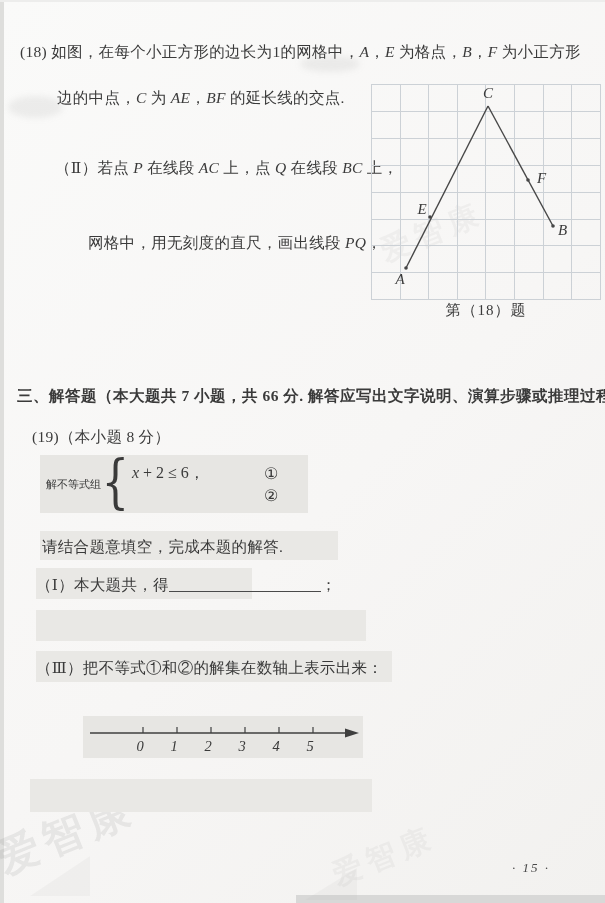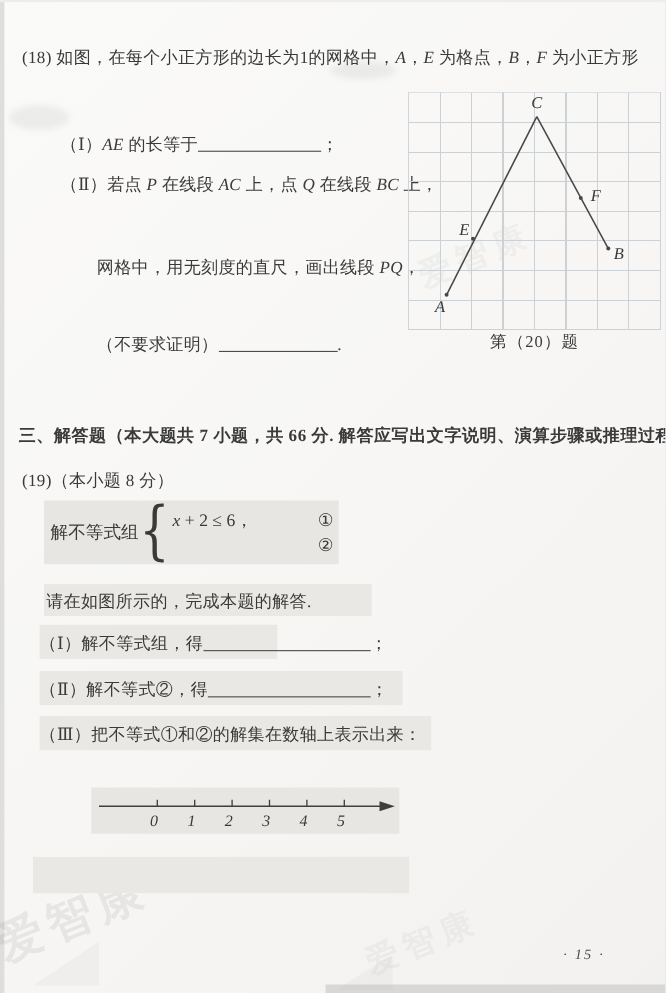--- a/index.html
+++ b/index.html
@@ -26,21 +26,21 @@
     position:absolute;left:371px;top:84px;width:230px;height:216px;
     background-image:
       repeating-linear-gradient(to right,#ccd1d6 0 1px,transparent 1px 28.6px),
       repeating-linear-gradient(to bottom,#ccd1d6 0 1px,transparent 1px 26.9px);
   }
   .fig18 svg{position:absolute;left:0;top:0;}
   .fig18 text{font-family:"Liberation Serif","DejaVu Serif",serif;font-style:italic;font-size:15px;fill:#3a3a3a;}
   .fig-caption{position:absolute;left:371px;top:301px;width:230px;text-align:center;font-size:15px;letter-spacing:1px;}
   
   .sys{position:absolute;left:40px;top:455px;width:268px;height:58px;background:#e7e6e3;display:flex;align-items:center;}
-  .sys-label{font-size:16px;margin-left:6px;}
+  .sys-label{font-size:11px;margin-left:6px;}
   .sys-brace{font-size:58px;font-family:"DejaVu Serif",serif;font-weight:400;color:#3a3a3a;
     transform:scaleX(0.75);line-height:0;margin:0 -2px 4px -4px;}
   .sys-rows{display:flex;flex-direction:column;gap:2px;font-size:16px;}
   .sys-row{display:flex;align-items:center;justify-content:flex-end;}
   .sys-expr{width:118px;}
   .sys-tag{margin-left:14px;}
   
   .numline{position:absolute;left:83px;top:716px;width:280px;height:42px;background:#e7e6e3;}
   .numline svg{position:absolute;left:0;top:0;}
   .numline text{font-family:"Liberation Serif","DejaVu Serif",serif;font-size:14.5px;fill:#3a3a3a;font-style:italic;}
@@ -68,67 +68,65 @@
   <div class="wm-tri" style="left:30px;top:856px;border-width:0 0 40px 60px;border-color:transparent transparent #bdbdbd transparent;"></div>
   <div class="wm-tri" style="left:305px;top:868px;border-width:0 0 32px 52px;border-color:transparent transparent #bdbdbd transparent;"></div>
 
   <div class="shade" style="left:40px;top:531px;width:298px;height:29px;"></div>
   <div class="shade" style="left:36px;top:568px;width:216px;height:31px;"></div>
   <div class="shade" style="left:36px;top:610px;width:330px;height:31px;"></div>
   <div class="shade" style="left:36px;top:651px;width:356px;height:31px;"></div>
   <div class="shade" style="left:30px;top:779px;width:342px;height:33px;"></div>
 
   <div class="line mt" style="left:20px;top:42px;">(18) 如图，在每个小正方形的边长为1的网格中，<i>A</i>，<i>E</i> 为格点，<i>B</i>，<i>F</i> 为小正方形</div>
+  <div class="line mt" style="left:57px;top:88px;">边的中点，<i>C</i> 为 <i>AE</i>，<i>BF</i> 的延长线的交点.</div>
 
-  <div class="line" style="left:55px;top:121px;"><span class="mt">（Ⅰ）<i>AE</i> 的长等于</span><span class="blank" style="width:112px;"></span><span>；</span></div>
 
   <div class="line mt" style="left:55px;top:158px;">（Ⅱ）若点 <i>P</i> 在线段 <i>AC</i> 上，点 <i>Q</i> 在线段 <i>BC</i> 上，</div>
   <div class="line mt" style="left:88px;top:233px;">网格中，用无刻度的直尺，画出线段 <i>PQ</i>，</div>
-  <div class="line" style="left:88px;top:303px;"><span class="mt">（不要求证明）</span><span class="blank" style="width:108px;"></span><span>.</span></div>
 
   <div class="fig18">
     <svg width="230" height="216" viewBox="0 0 230 216">
       <line x1="35" y1="184" x2="117" y2="22" stroke="#474747" stroke-width="1.4"></line>
       <line x1="117" y1="22" x2="182" y2="142" stroke="#474747" stroke-width="1.4"></line>
       <circle cx="35" cy="184" r="1.8" fill="#474747"></circle>
       <circle cx="59" cy="133" r="1.8" fill="#474747"></circle>
       <circle cx="157" cy="96" r="1.8" fill="#474747"></circle>
       <circle cx="182" cy="142" r="1.8" fill="#474747"></circle>
       <text x="117" y="14" text-anchor="middle">C</text>
       <text x="29" y="200" text-anchor="middle">A</text>
       <text x="51" y="130" text-anchor="middle">E</text>
       <text x="166" y="99" text-anchor="start">F</text>
       <text x="187" y="151" text-anchor="start">B</text>
     </svg>
   </div>
-  <div class="fig-caption">第（20）题</div>
+  <div class="fig-caption">第（18）题</div>
 
   <div class="line bold" style="left:17px;top:386px;letter-spacing:0.5px;">三、解答题（本大题共 7 小题，共 66 分. 解答应写出文字说明、演算步骤或推理过程）</div>
 
-  <div class="line" style="left:20px;top:427px;">(19)（本小题 8 分）</div>
+  <div class="line" style="left:32px;top:427px;">(19)（本小题 8 分）</div>
 
   <div class="sys">
     <span class="sys-label">解不等式组</span>
     <span class="sys-brace">{</span>
     <span class="sys-rows">
       <span class="sys-row">
           <span class="sys-expr mt"><i>x</i> + 2 ≤ 6，</span>
           <span class="sys-tag">①</span>
         </span>
       <span class="sys-row">
           <span class="sys-tag">②</span>
         </span>
     </span>
   </div>
 
-  <div class="line" style="left:42px;top:537px;">请在如图所示的，完成本题的解答.</div>
+  <div class="line" style="left:42px;top:537px;">请结合题意填空，完成本题的解答.</div>
 
-  <div class="line" style="left:36px;top:575px;"><span>（Ⅰ）解不等式组，得</span><span class="blank" style="width:152px;"></span><span>；</span></div>
+  <div class="line" style="left:36px;top:575px;"><span>（Ⅰ）本大题共，得</span><span class="blank" style="width:152px;"></span><span>；</span></div>
 
-  <div class="line" style="left:36px;top:617px;"><span>（Ⅱ）解不等式②，得</span><span class="blank" style="width:148px;"></span><span>；</span></div>
 
   <div class="line" style="left:36px;top:658px;">（Ⅲ）把不等式①和②的解集在数轴上表示出来：</div>
 
   <div class="numline">
     <svg width="280" height="42" viewBox="0 0 280 42">
       <line x1="7" y1="17" x2="264" y2="17" stroke="#3f3f3f" stroke-width="1.4"></line>
       <polygon points="276,17 262,12.5 262,21.5" fill="#3f3f3f"></polygon>
       <line x1="60" y1="11" x2="60" y2="17" stroke="#3f3f3f" stroke-width="1.2"></line>
       <line x1="94" y1="11" x2="94" y2="17" stroke="#3f3f3f" stroke-width="1.2"></line>
       <line x1="128" y1="11" x2="128" y2="17" stroke="#3f3f3f" stroke-width="1.2"></line>

